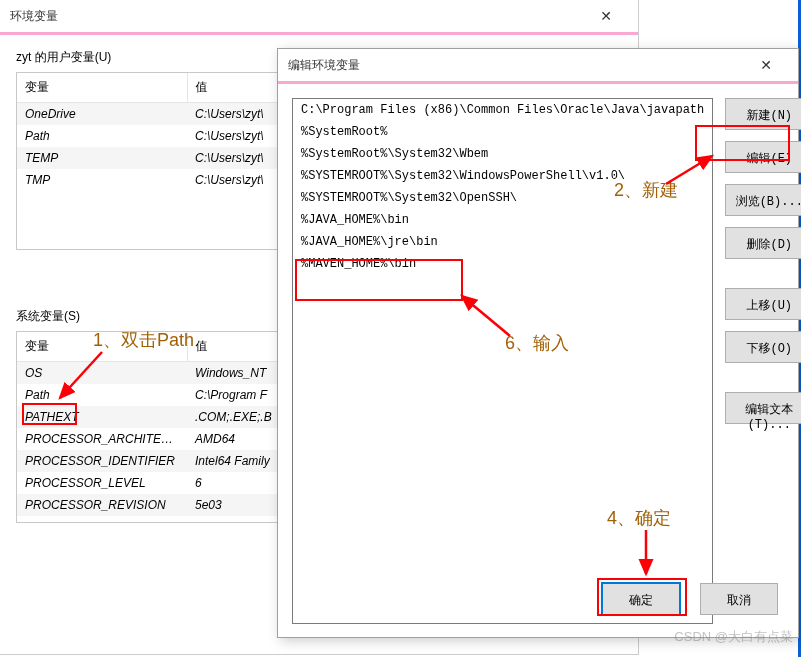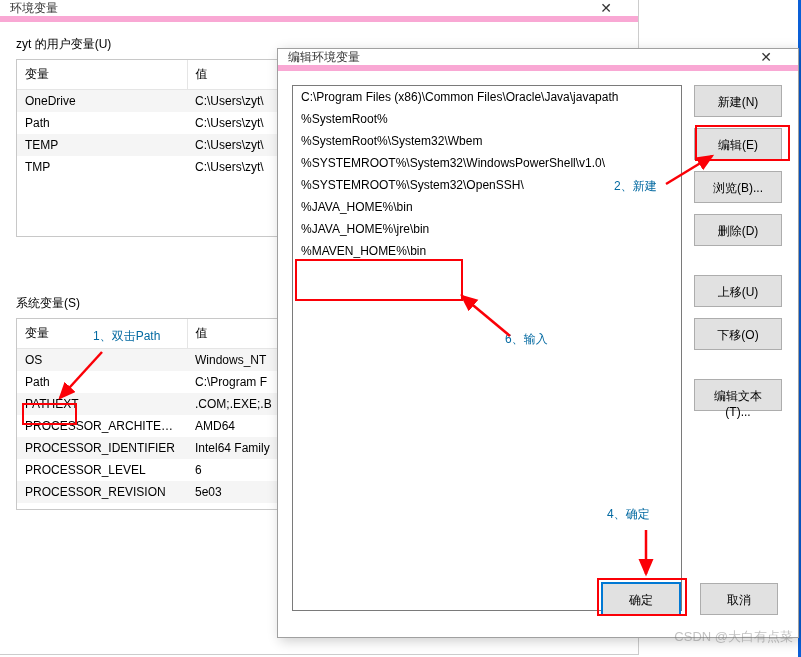--- a/index.html
+++ b/index.html
@@ -16,22 +16,22 @@
   }
   .window {
     position: absolute;
     background: #fff;
     border: 1px solid #ccc;
   }
   .titlebar {
     height: 18px;
     display: flex;
     align-items: center;
-    padding: 8px 10px;
-    border-bottom: 6px solid #f9a8d4;
+    padding: 16px 10px;
+    border-bottom: 3px solid #f9a8d4;
   }
   .title { flex: 1; font-size: 12px; color: #333; }
   .close-x {
     width: 44px;
     text-align: center;
     font-size: 14px;
     color: #333;
     cursor: pointer;
     font-family: Arial, sans-serif;
   }
@@ -48,20 +48,21 @@
     padding: 6px 8px;
     background: #fff;
     border-bottom: 1px solid #e5e5e5;
     border-right: 1px solid #e5e5e5;
   }
   .tbl td {
     padding: 4px 8px;
     white-space: nowrap;
     overflow: hidden;
     text-overflow: ellipsis;
+    font-style: italic;
   }
   .tbl tbody tr:nth-child(odd) { background: #f5f5f5; }
   .tbl tbody tr:nth-child(even) { background: #fff; }
   .btn {
     width: 78px;
     height: 32px;
     border: 1px solid #adadad;
     background: #e1e1e1;
     font-size: 12px;
     font-family: inherit;
@@ -69,21 +70,21 @@
     padding: 8px;
   }
   .btn-default { border: 1px solid #0078d4; outline: 1px solid #0078d4; text-align: center; }
   
   .edit-dialog {
     left: 277px; top: 48px; width: 522px; height: 590px;
     border: 1px solid #a0a0a0;
     box-shadow: 3px 3px 12px rgba(0,0,0,.2);
     background: #fff;
   }
-  .edit-body { display: flex; padding: 14px; gap: 12px; height: calc(100% - 34px); }
+  .edit-body { display: flex; padding: 14px; gap: 12px; height: calc(100% - 34px); font-family: Liberation Mono, monospace; }
   .listbox {
     flex: 1;
     border: 1px solid #7a7a7a;
   }
   .listitem {
     padding: 4px 8px;
     font-size: 12px;
     cursor: default;
     white-space: nowrap;
   }
@@ -91,21 +92,21 @@
   .edit-btns .btn { width: 88px; margin-bottom: 11px; }
   .edit-bottom {
     position: absolute;
     right: 20px;
     bottom: 22px;
     display: flex;
     gap: 20px;
   }
   
   .ann-box { position: absolute; border: 2px solid #fb0007; pointer-events: none; }
-  .ann-text { position: absolute; color: #0369a1; font-size: 12px; pointer-events: none; }
+  .ann-text { position: absolute; color: #a16207; font-size: 18px; pointer-events: none; }
   .arrow { position: absolute; pointer-events: none; }
   .watermark {
     position: absolute; right: 8px; bottom: 11px;
     color: rgba(120,120,120,.45); font-size: 13px;
   }
   .blue-strip { position:absolute; right:0; top:0; width:3px; height:657px; background:#0a5fd7; }
 </style>
 </head>
 <body>
 

